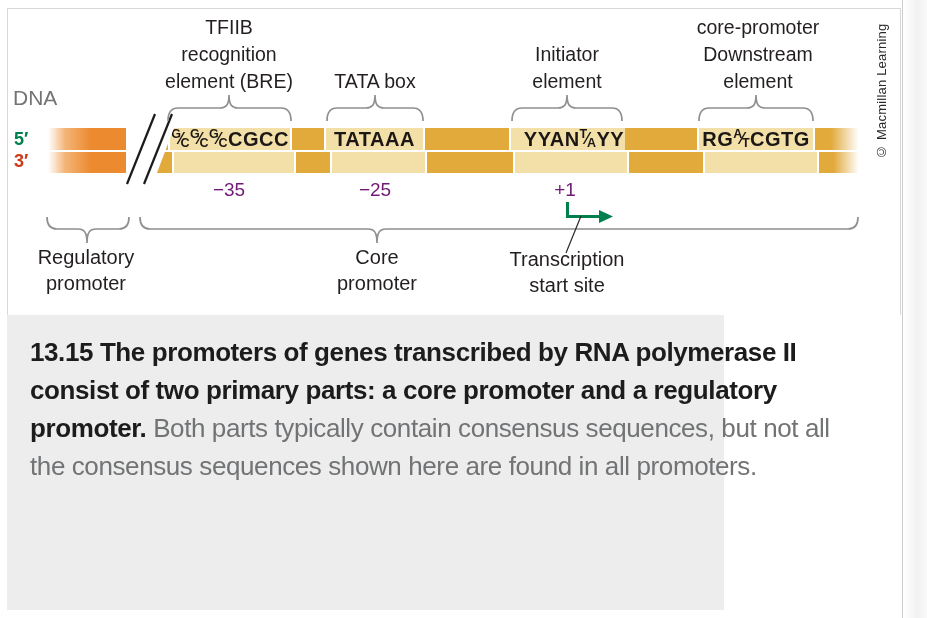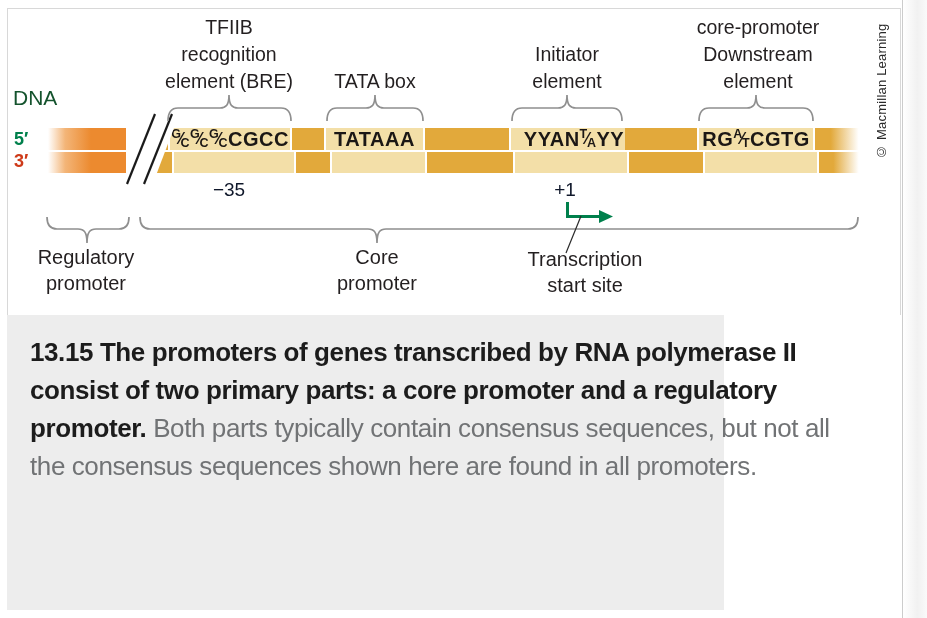--- a/index.html
+++ b/index.html
@@ -8,21 +8,21 @@
 
   
   .panel { position:absolute; left:7px; top:8px; width:894px; height:307px;
            background:#ffffff; border:1px solid #d8d8d8; border-bottom:none; }
 
   
   .elabel { position:absolute; width:300px; text-align:center; font-size:19.5px;
             line-height:27px; color:#231f20; }
 
   
-  .dna-label { position:absolute; left:13px; top:86px; font-size:21px; color:#14532d; }
+  .dna-label { position:absolute; left:13px; top:86px; font-size:21px; color:#737373; }
   .prime5 { position:absolute; left:14px; top:129px; font-size:18px; font-weight:bold; color:#00804c; }
   .prime3 { position:absolute; left:14px; top:151px; font-size:18px; font-weight:bold; color:#ce3a19; }
 
   
   .seg { position:absolute; }
   .strand-top .seg { top:128px; height:22px; }
   .strand-bot .seg { top:152px; height:21px; }
   .gold  { background:#e2a93b; }
   .cream { background:#f3dfa8; }
   .orange-grad { background:linear-gradient(to right, rgba(255,255,255,0) 0%, #f3b578 22%, #ec8a2f 55%); }
@@ -30,21 +30,21 @@
 
   
   .seq { display:flex; align-items:center; justify-content:center; height:100%;
          font-weight:bold; font-size:20px; letter-spacing:0.5px; color:#1b1715; white-space:nowrap; }
   .fr-u { font-size:12.5px; vertical-align:6px; position:relative; top:-5px; }
   .fr-d { font-size:12.5px; vertical-align:-3px; position:relative; top:4px; }
   .fr-s { font-size:16px; margin:0 -2px; }
 
   
   .poslabel { position:absolute; top:179px; width:120px; text-align:center;
-              font-size:19px; color:#0f172a; }
+              font-size:19px; color:#701a75; }
 
   
   .blabel { position:absolute; width:300px; text-align:center; font-size:20px;
             line-height:26px; color:#231f20; }
 
   
   #overlay { position:absolute; left:0; top:0; width:927px; height:618px; pointer-events:none; }
 
   
   .credit { position:absolute; left:874px; top:16px; height:150px; width:20px;
@@ -120,20 +120,21 @@
     <div class="seg gold" style="left:296px; width:34px;"></div>
     <div class="seg cream" style="left:332px; width:93px;"></div>
     <div class="seg gold" style="left:427px; width:86px;"></div>
     <div class="seg cream" style="left:515px; width:112px;"></div>
     <div class="seg gold" style="left:629px; width:74px;"></div>
     <div class="seg cream" style="left:705px; width:112px;"></div>
     <div class="seg gold-fade" style="left:819px; width:41px;"></div>
   </div>
 
   <div class="poslabel" style="left:169px;">−35</div>
+  <div class="poslabel" style="left:315px;">−25</div>
   <div class="poslabel" style="left:505px;">+1</div>
 
   <svg id="overlay" viewBox="0 0 927 618">
 
     <polygon points="150,112 180,112 152,186 122,186" fill="#ffffff"></polygon>
     <line x1="155" y1="114" x2="127" y2="184" stroke="#1a1a1a" stroke-width="2.2"></line>
     <line x1="172" y1="114" x2="144" y2="184" stroke="#1a1a1a" stroke-width="2.2"></line>
 
     <g stroke="#8f8f8f" stroke-width="1.7" fill="none">
       <path d="M168,121 C168,113 171,108 178,108 L220,108 C226,108 229,105 229,95 C229,105 232,108 238,108 L281,108 C288,108 291,113 291,121"></path>
@@ -152,21 +153,21 @@
   </svg>
 
   <div class="blabel" style="left:-64px; top:244px;">
     <div>Regulatory</div>
     <div>promoter</div>
   </div>
   <div class="blabel" style="left:227px; top:244px;">
     <div>Core</div>
     <div>promoter</div>
   </div>
-  <div class="blabel" style="left:435px; top:246px;">
+  <div class="blabel" style="left:417px; top:246px;">
     <div>Transcription</div>
     <div>start site</div>
   </div>
 
   <div class="credit">© Macmillan Learning</div>
 
   <div class="caption-block">
     <div class="caption-text">
       <span class="cap-bold">13.15 The promoters of genes transcribed by RNA polymerase II consist of two primary parts: a core promoter and a regulatory promoter.</span>
       <span class="cap-rest">Both parts typically contain consensus sequences, but not all the consensus sequences shown here are found in all promoters.</span>

